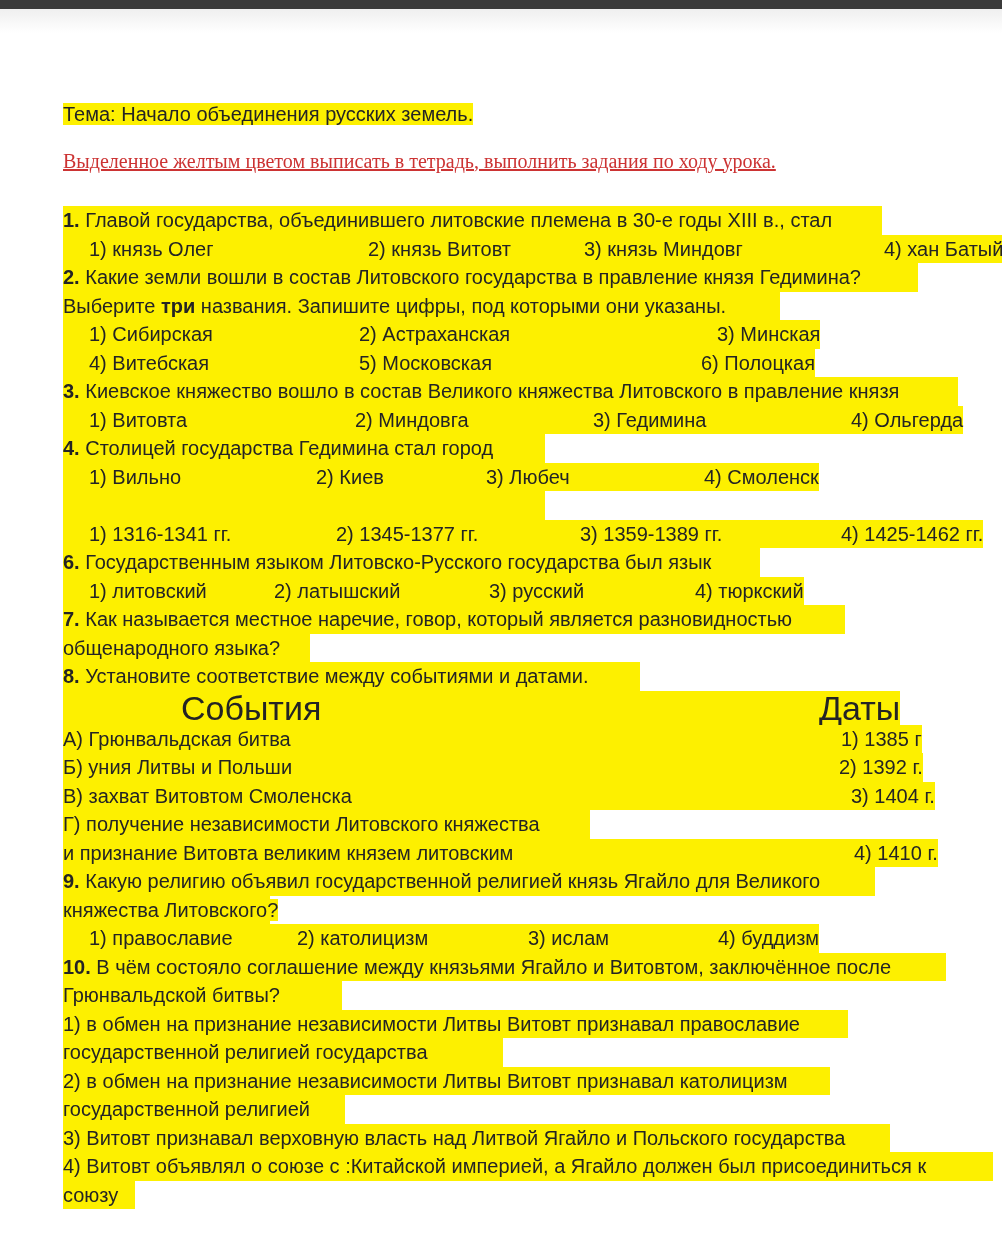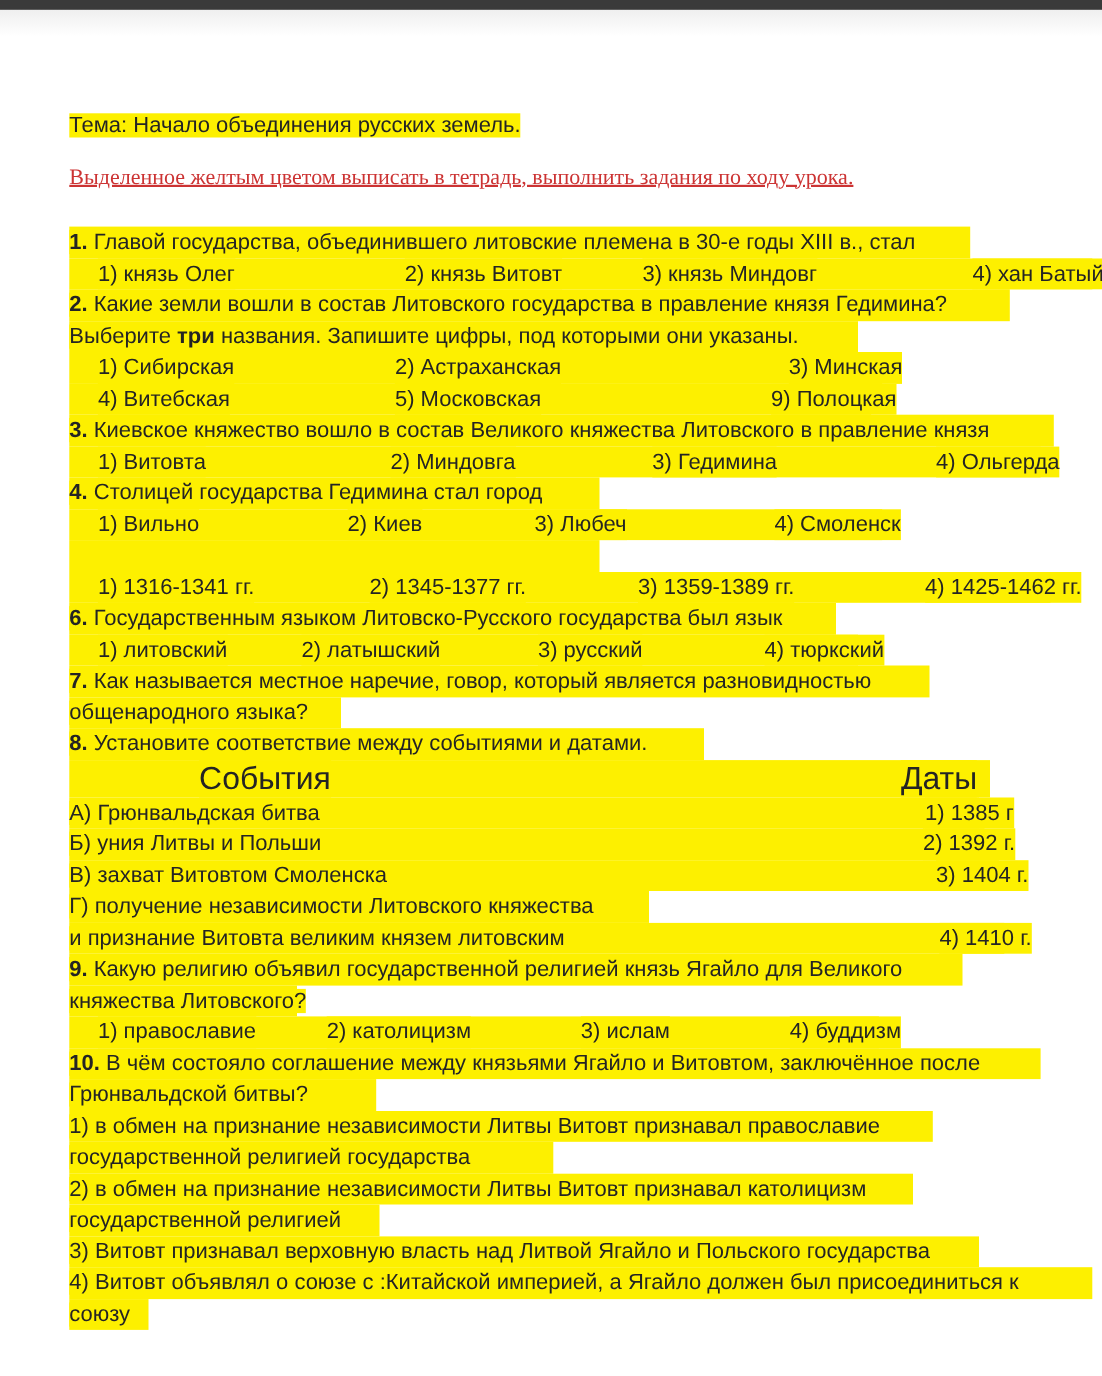--- a/index.html
+++ b/index.html
@@ -19,21 +19,21 @@
     font-size:20px;white-space:nowrap;
   }
   .hl{position:absolute;left:0;top:0;height:100%;background:#fdf000;}
   .txt{position:relative;background:#fdf000;}
   .plain .txt, .red .txt{background:transparent;font-family:Liberation Serif, serif;}
   .opt,.date{position:absolute;top:0;background:#fdf000;margin-left:26px;}
   .qnum{font-weight:bold;}
   .red{color:#cc3333;}
   .red .txt{text-decoration:underline;text-decoration-color:#cc3333;}
   .sp18{height:18px;} .sp15{height:15px;} .sp16{height:16px;}
-  .match-header{height:34px;line-height:34px;font-size:29px;text-align:center;}
+  .match-header{height:34px;line-height:34px;font-size:34px;text-align:center;}
   .match-header .col{position:absolute;top:0;background:#fdf000;}
 </style>
 </head>
 <body>
 
 <div class="top-bar"></div>
 <div class="top-shadow"></div>
 
 <div class="doc">
 
@@ -70,21 +70,21 @@
   <div class="line">
     <span class="hl" style="width:739px"></span>
     <span class="opt" style="left:0">1) Сибирская</span>
     <span class="opt" style="left:270px">2) Астраханская</span>
     <span class="opt" style="left:628px">3) Минская</span>
   </div>
   <div class="line">
     <span class="hl" style="width:729px"></span>
     <span class="opt" style="left:0">4) Витебская</span>
     <span class="opt" style="left:270px">5) Московская</span>
-    <span class="opt" style="left:612px">9) Полоцкая</span>
+    <span class="opt" style="left:612px">6) Полоцкая</span>
   </div>
 
   <div class="line">
     <span class="hl" style="width:895px"></span>
     <span class="txt"><b class="qnum">3.</b><span> Киевское княжество вошло в состав Великого княжества Литовского в правление князя</span></span>
   </div>
   <div class="line">
     <span class="hl" style="width:883px"></span>
     <span class="opt" style="left:0">1) Витовта</span>
     <span class="opt" style="left:266px">2) Миндовга</span>

